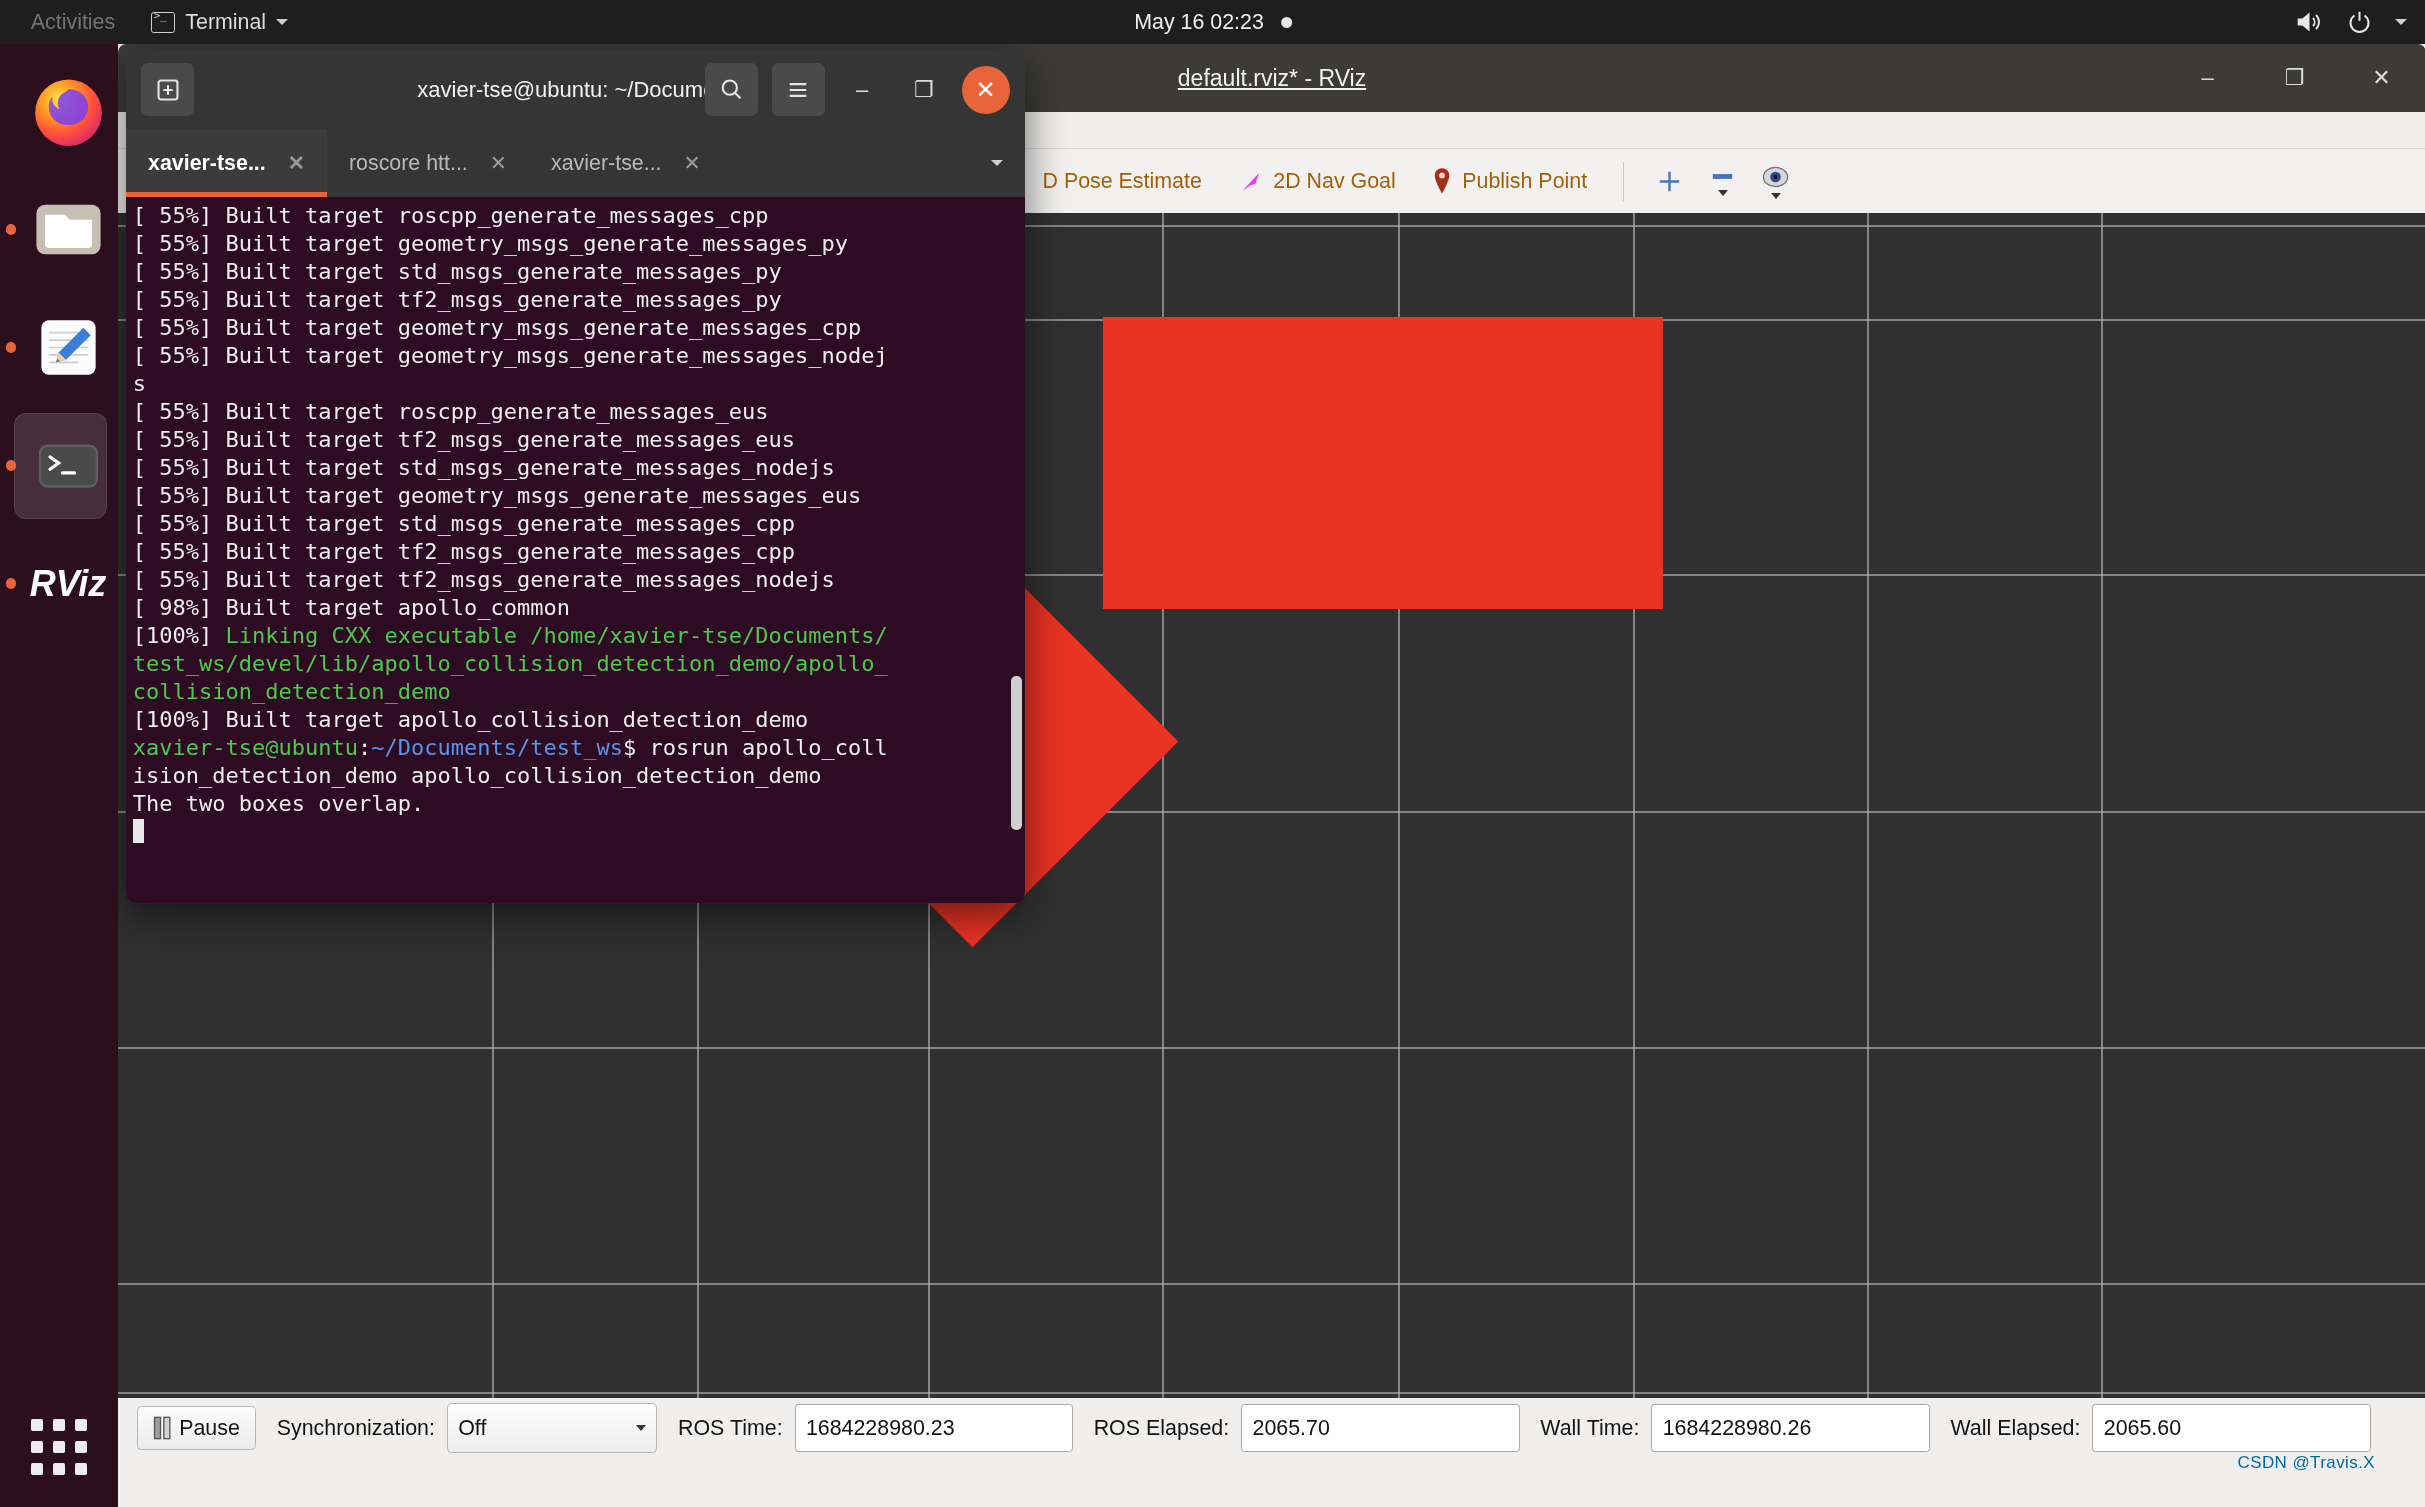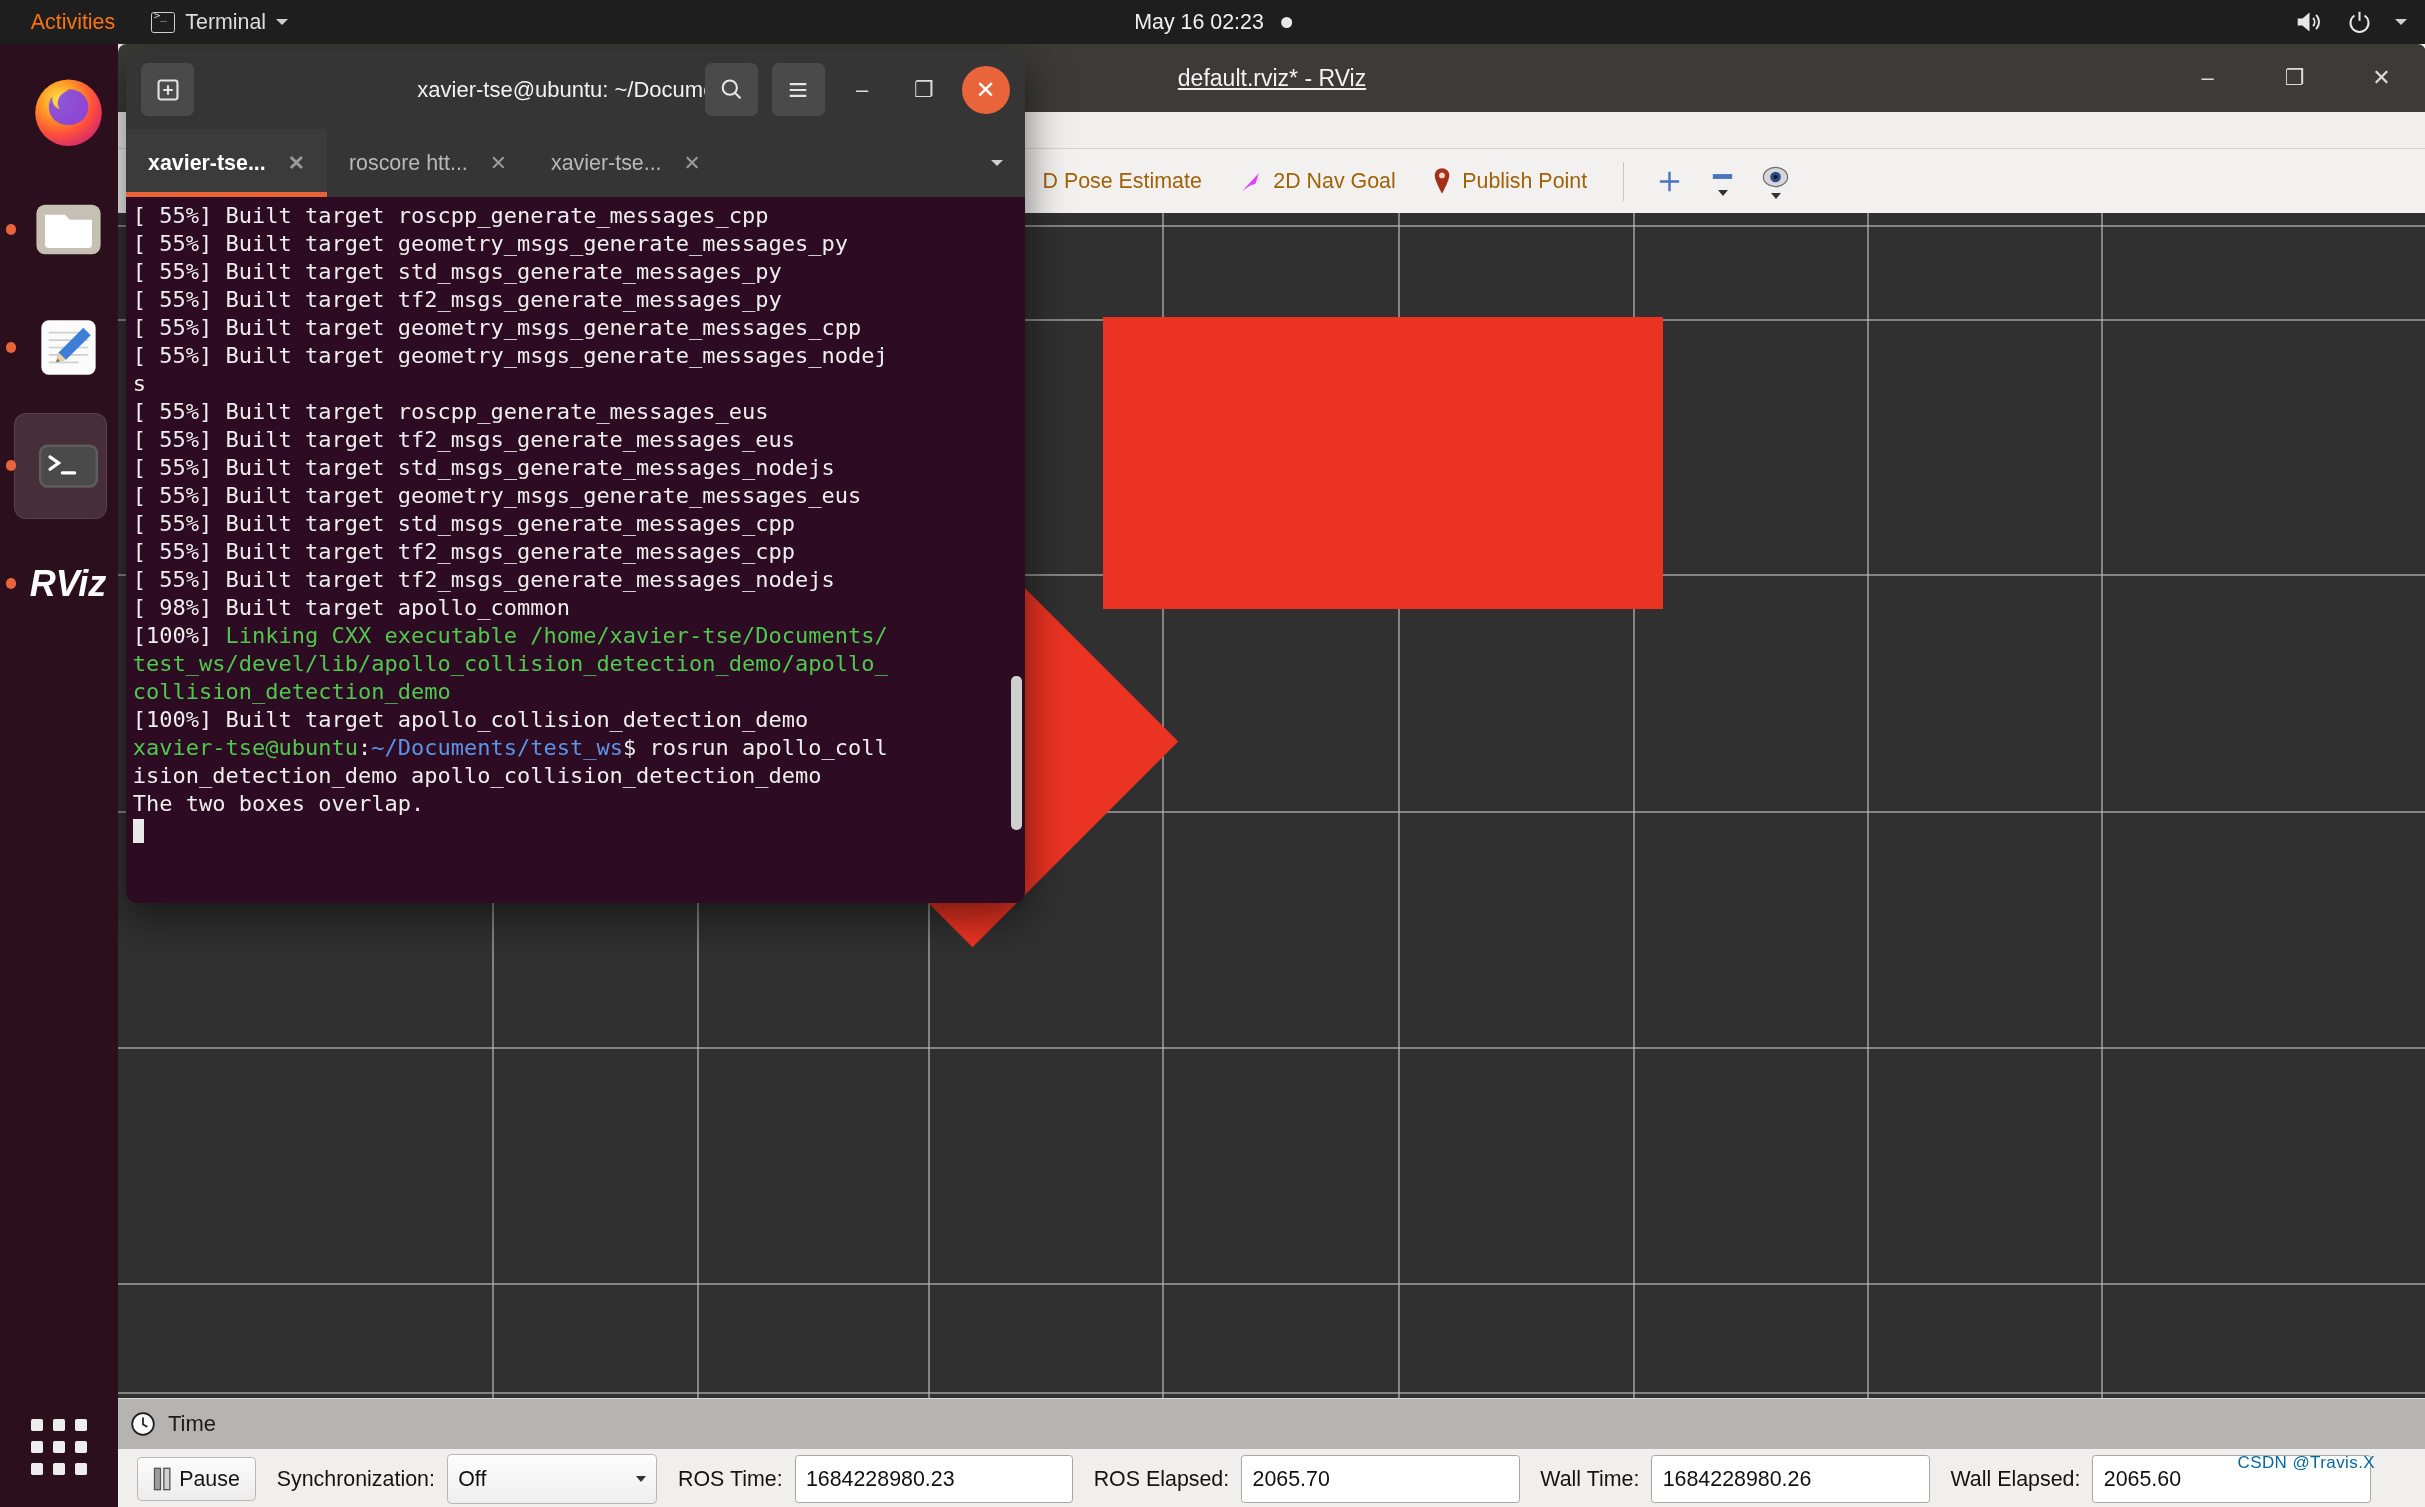--- a/index.html
+++ b/index.html
@@ -3,21 +3,21 @@
 <meta charset="utf-8">
 <style>
   html,body{margin:0;padding:0;}
   body{width:2426px;height:1508px;overflow:hidden;background:#2c0c1a;
        font-family:"Liberation Sans",sans-serif;-webkit-font-smoothing:antialiased;}
   #screen{position:relative;width:2426px;height:1508px;overflow:hidden;}
 
   
   #topbar{position:absolute;left:0;top:0;width:2426px;height:44px;background:#1e1e1e;
           color:#e6e6e6;font-size:21.4px;display:flex;align-items:center;z-index:60;}
-  #activities{margin-left:24px;color:#f97316;font-size:21.4px;padding:3.4px 6.8px;border-radius:3.4px;}
+  #activities{margin-left:24px;color:#737373;font-size:21.4px;padding:3.4px 6.8px;border-radius:3.4px;}
   #app-menu{display:flex;align-items:center;gap:10.3px;margin-left:29px;color:#dcdcdc;font-size:21.4px;}
   .term-mini{width:22px;height:19px;border:1.7px solid #cfcfcf;border-radius:2.6px;display:inline-block;
              position:relative;}
   .term-mini:before{content:">_";position:absolute;left:1.7px;top:-3.4px;font-size:11px;color:#cfcfcf;
              font-family:"DejaVu Sans Mono",monospace;}
   .caret-down{width:0;height:0;border-left:6px solid transparent;border-right:6px solid transparent;
               border-top:6.8px solid #cfcfcf;display:inline-block;}
   #clock{position:absolute;left:50%;transform:translateX(-50%);font-size:21.4px;color:#f0f0f0;
          display:flex;align-items:center;gap:17px;}
   .rec-dot{width:11px;height:11px;border-radius:50%;background:#e8e8e8;display:inline-block;}
@@ -291,29 +291,20 @@
         <div class="gl-h" style="top:834px;"></div>
         <div class="gl-h" style="top:1070px;"></div>
         <div class="gl-h" style="top:1179px;"></div>
       </div>
 
       <div class="shape" style="left:985px;top:104px;width:560px;height:292px;"></div>
       <div class="shape" style="left:709px;top:383px;width:291px;height:291px;transform:rotate(45deg);"></div>
     </div>
 
     <div id="timepanel">
-      <div id="time-header">
-        <span>
-          <svg class="ic" width="26" height="26" viewBox="0 0 24 24">
-            <circle cx="12" cy="12" r="10" fill="#fafafa" stroke="#1b1b1b" stroke-width="1.6"></circle>
-            <path d="M12 6v6.4l4 2.2" fill="none" stroke="#1b1b1b" stroke-width="1.6"></path>
-          </svg>
-        </span>
-        <span class="hl">Time</span>
-      </div>
       <div id="time-row">
         <div class="btn">
           <span>
             <svg class="ic" width="19" height="24" viewBox="0 0 14 18">
               <rect x="1" y="1" width="4.5" height="16" fill="#9e9e9e" stroke="#555"></rect>
               <rect x="8" y="1" width="4.5" height="16" fill="#d2d2d2" stroke="#555"></rect>
             </svg>
           </span>
           <span>Pause</span>
         </div>

